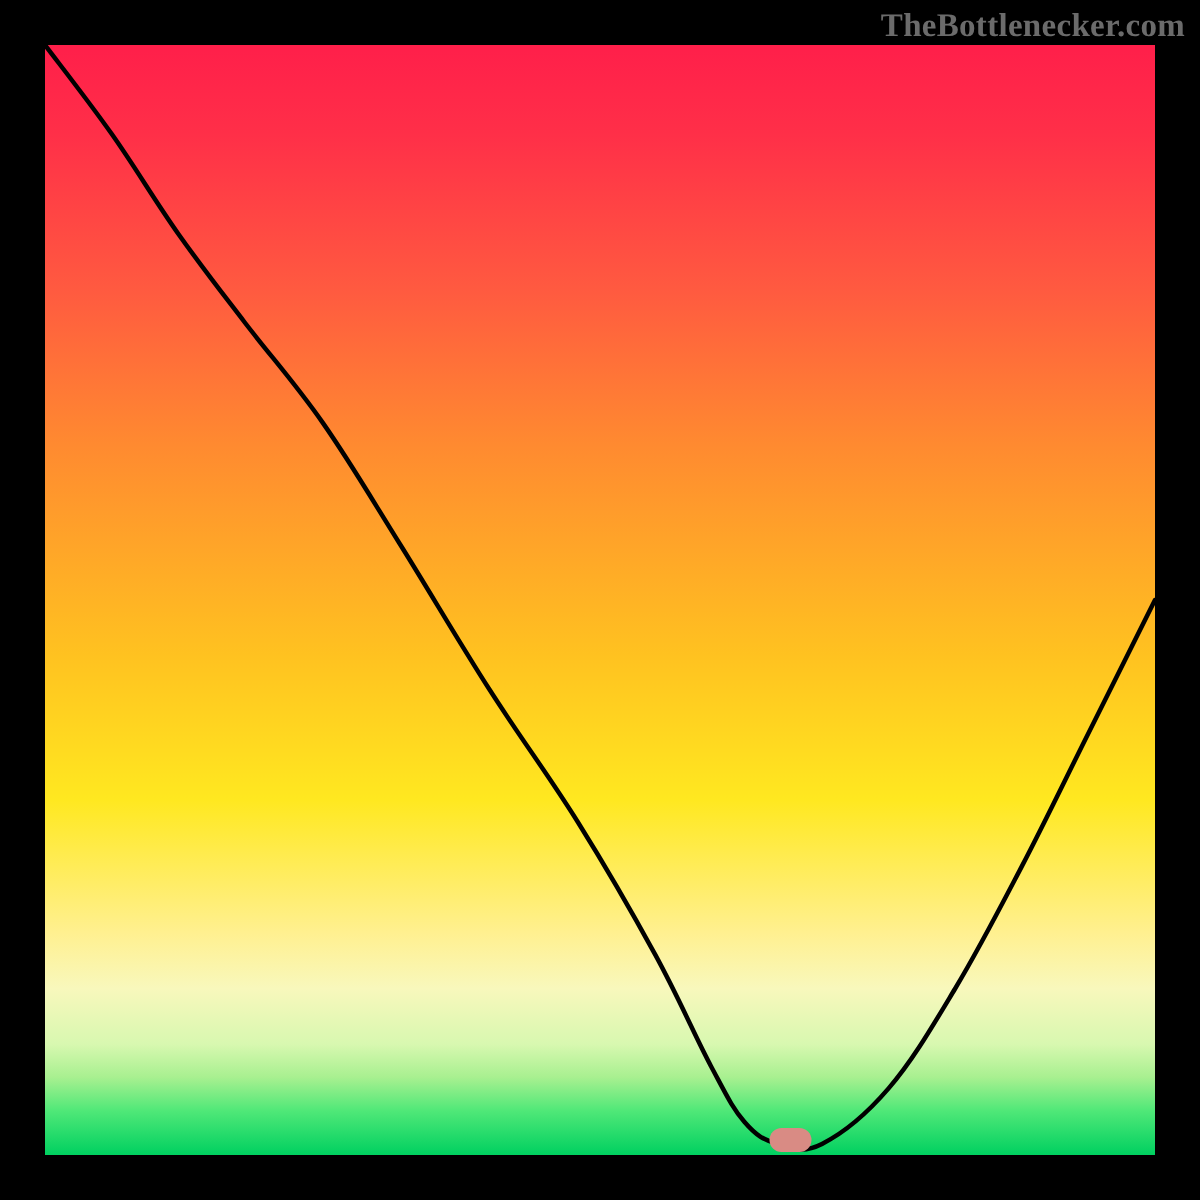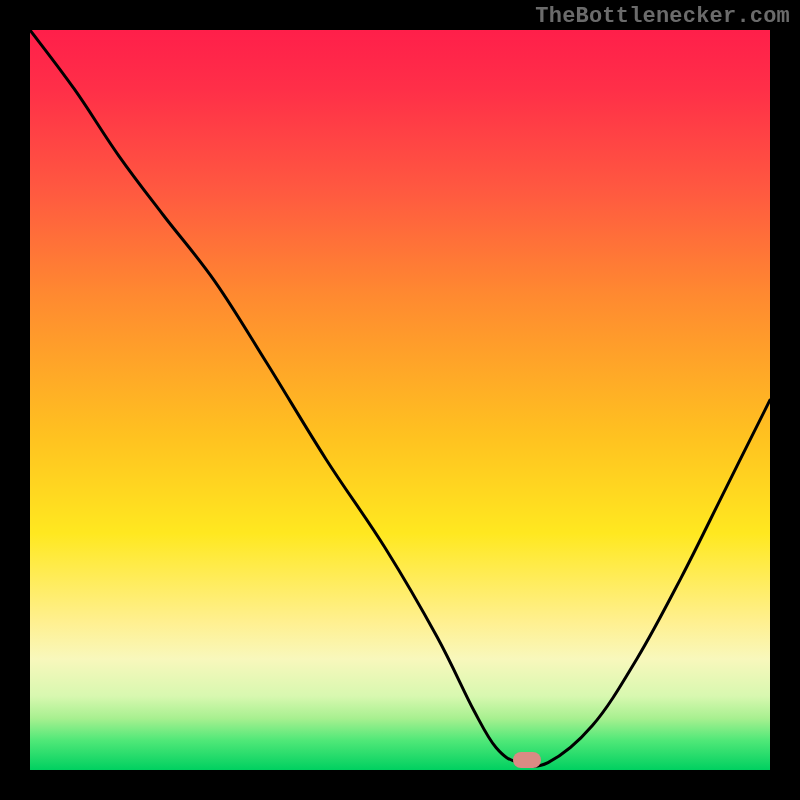--- a/index.html
+++ b/index.html
@@ -13,21 +13,21 @@
   .frame {
     position: relative;
     width: 800px;
     height: 800px;
     background: #000;
   }
   .watermark {
     position: absolute;
     top: 4px;
     right: 10px;
-    font-family: Liberation Mono, monospace;
+    font-family: Liberation Serif, serif;
     font-size: 22px;
     font-weight: 600;
     color: #6b6b6b;
     letter-spacing: 0.2px;
     z-index: 10;
   }
   .plot {
     position: absolute;
     left: 30px;
     top: 30px;

